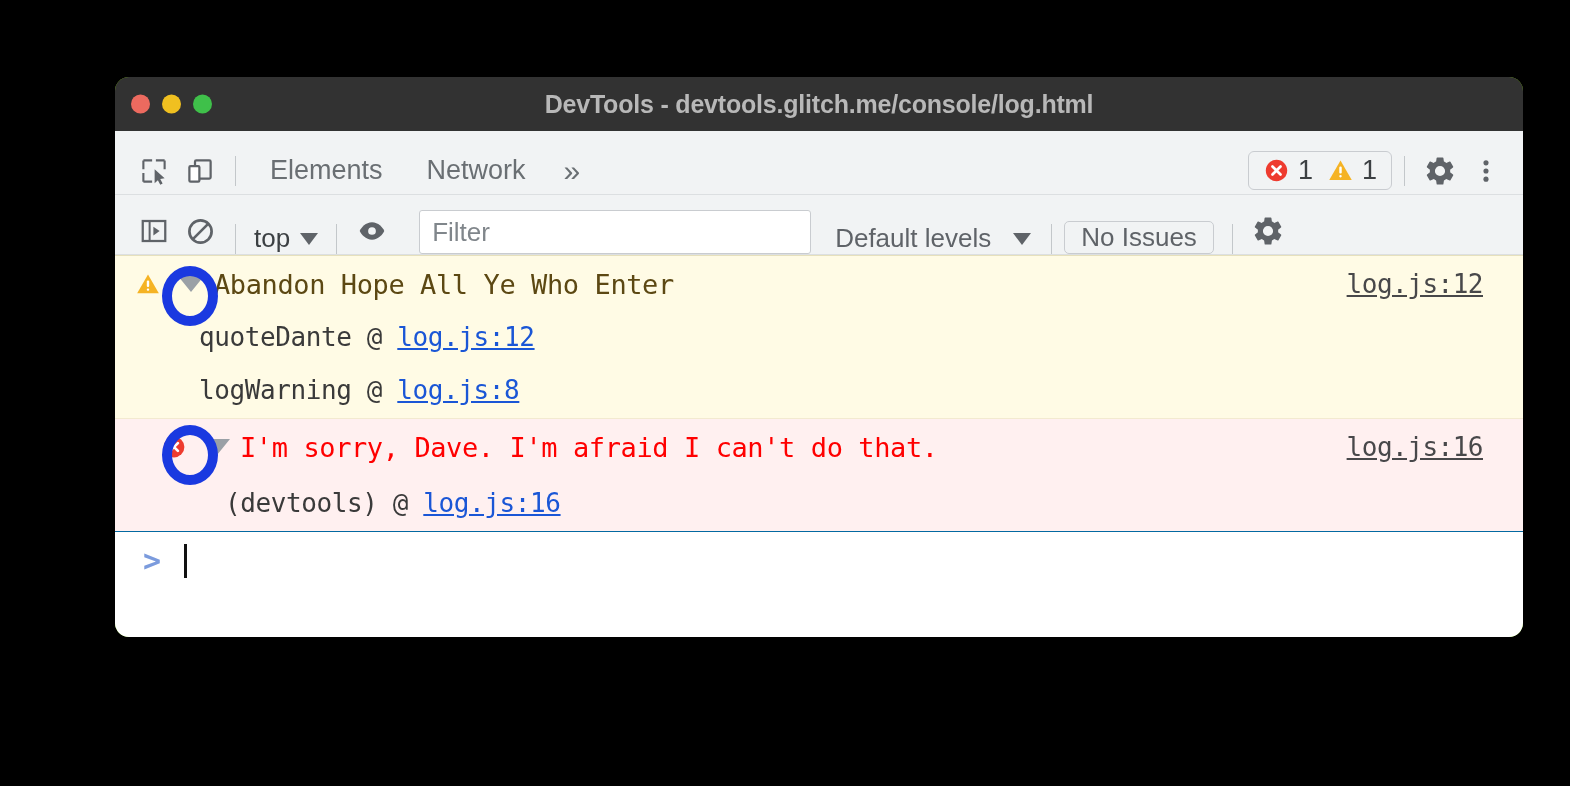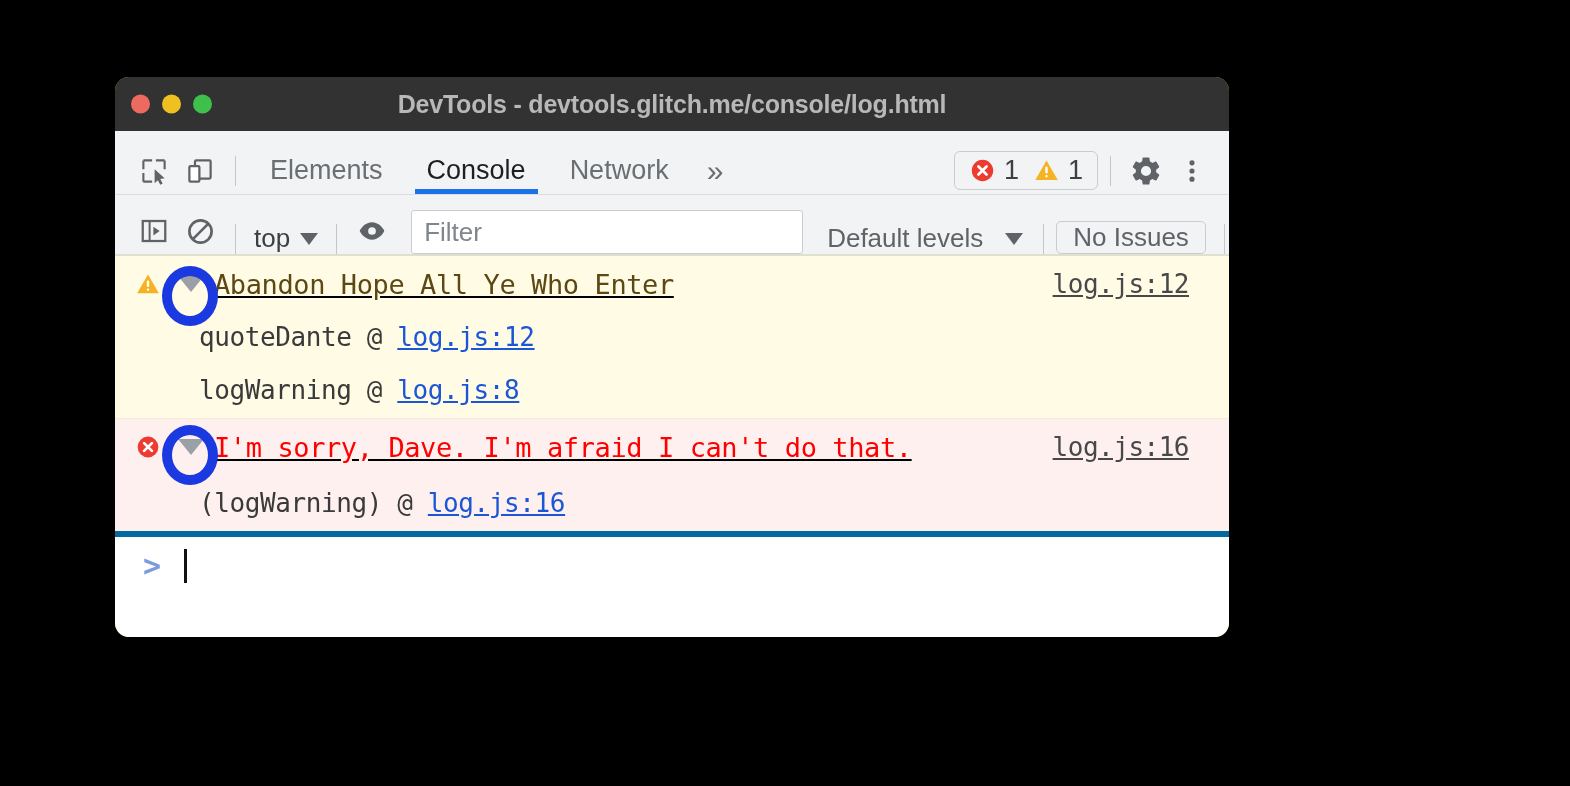--- a/index.html
+++ b/index.html
@@ -17,21 +17,21 @@
     width: 1570px;
     height: 786px;
     background: #000000;
   }
 
   
   .window {
     position: absolute;
     left: 115px;
     top: 77px;
-    width: 1114px;
+    width: 1408px;
     height: 560px;
     border-radius: 14px;
     overflow: hidden;
     background: #84cc16;
     box-shadow: 0 0 0 0 rgba(0,0,0,0);
   }
 
   
   .titlebar {
     position: relative;
@@ -167,21 +167,21 @@
     flex: 0 0 auto;
     width: 392px;
     height: 44px;
     background: #ffffff;
     border: 1px solid #c9ccd0;
     border-radius: 3px;
     display: flex;
     align-items: center;
     padding: 0 12px;
     box-sizing: border-box;
-    margin-left: 16px;
+    margin-left: 24px;
   }
   .filter-input .ph {
     font-size: 26px;
     color: #80868b;
   }
   .levels {
     display: flex;
     align-items: center;
     gap: 22px;
     font-size: 26px;
@@ -212,30 +212,30 @@
     padding: 0 18px 0 0;
     border-bottom: 1px solid rgba(0,0,0,0.07);
   }
   .msg.warning {
     background: #fffbe5;
     border-top: 1px solid #e6e0bc;
     border-bottom: 1px solid #f3ead0;
   }
   .msg.error {
     background: #fff0f0;
-    border-bottom: 6px solid #0369a1;
+    border-bottom: 1px solid #0369a1;
+    padding-left: 26px;
   }
 
   .msg-head {
     position: relative;
     display: flex;
     align-items: center;
     height: 56px;
     padding-left: 20px;
-    text-decoration: underline;
   }
   .lvl-icon {
     width: 26px;
     height: 26px;
     flex: 0 0 auto;
     display: flex;
     align-items: center;
     justify-content: center;
   }
   .disclosure {
@@ -346,23 +346,20 @@
           <rect x="8" y="3.5" width="12.5" height="14.5" rx="1" fill="none" stroke="#5f6368" stroke-width="1.8"></rect>
           <rect x="3.5" y="8" width="8" height="12.5" rx="1" fill="#ffffff" stroke="#5f6368" stroke-width="1.8"></rect>
         </svg>
       </div>
 
       <div class="vsep"></div>
 
       <div class="tabs">
         <div class="tab">
             <span>Elements</span>
-          </div>
-        <div class="tab active">
-            <span>Console</span>
           </div>
         <div class="tab">
             <span>Network</span>
           </div>
         <div class="chev-more">»</div>
       </div>
 
       <div class="spacer"></div>
 
       <div class="issues-pill">
@@ -480,21 +477,21 @@
             <svg width="26" height="26" viewBox="0 0 24 24">
               <circle cx="12" cy="12" r="9.6" fill="#ee3b2f"></circle>
               <path d="M8.4 8.4 L15.6 15.6 M15.6 8.4 L8.4 15.6" stroke="#ffffff" stroke-width="2.5" stroke-linecap="round"></path>
             </svg>
           </span>
           <span class="disclosure"></span>
           <span class="msg-text">I'm sorry, Dave. I'm afraid I can't do that.</span>
           <span class="src-link">log.js:16</span>
         </div>
         <div class="stack-line" style="height:56px">
-          <span>(logWarning) @ </span><span class="lnk">log.js:16</span>
+          <span>(devtools) @ </span><span class="lnk">log.js:16</span>
         </div>
       </div>
 
       <div class="prompt">
         <span class="prompt-chevron">&gt;</span>
         <span class="caret-bar"></span>
       </div>
 
     </div>
   </div>

